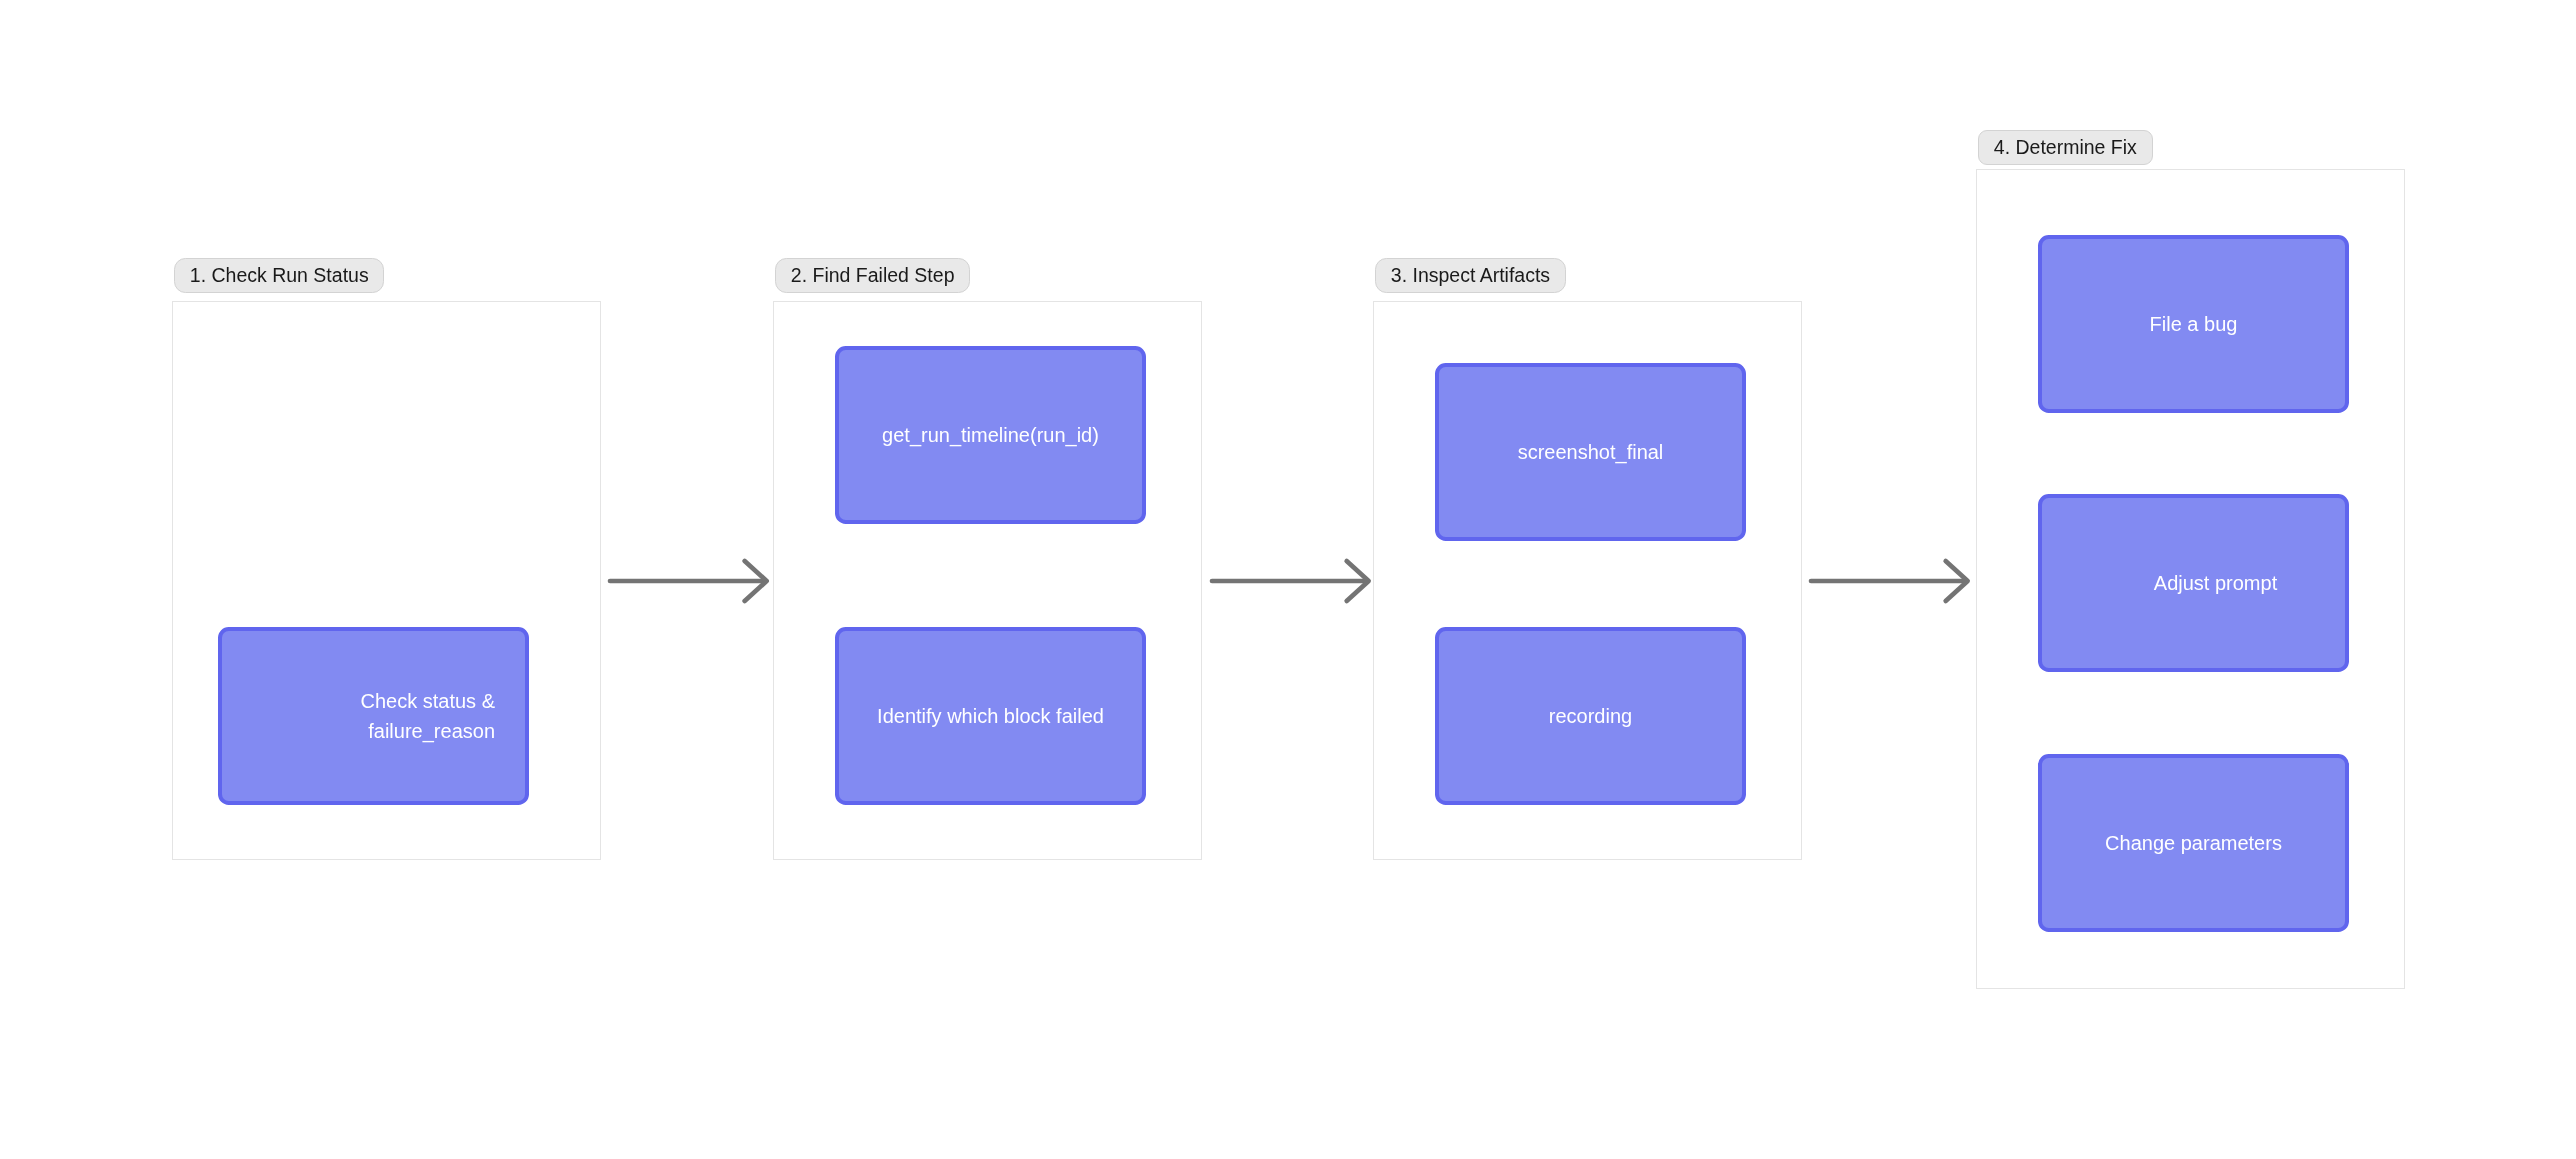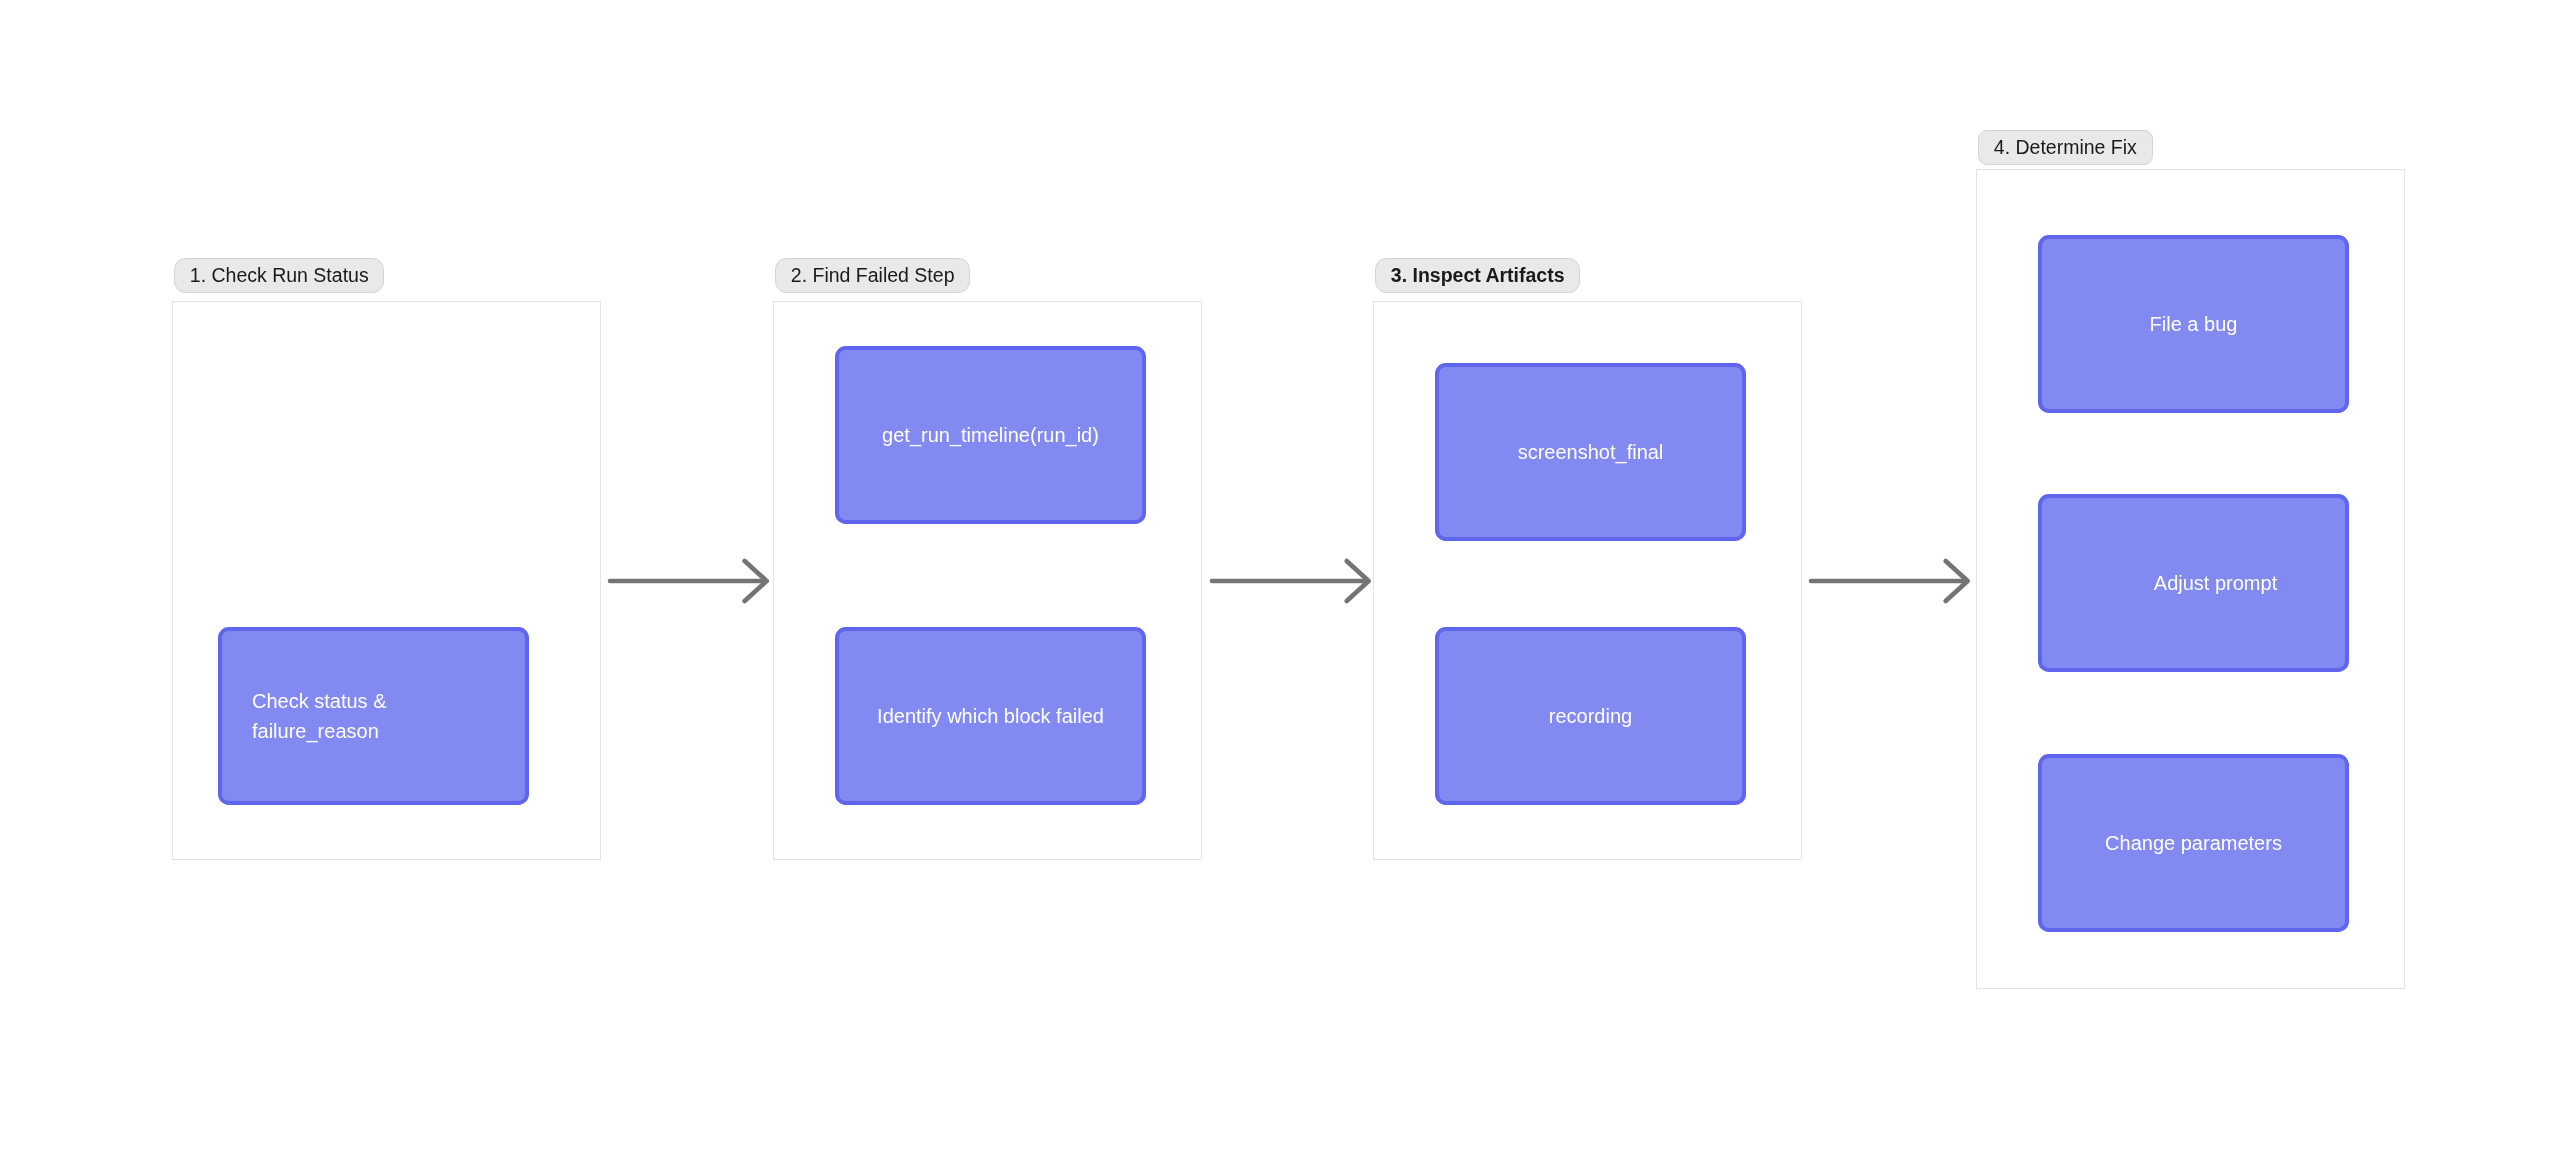--- a/index.html
+++ b/index.html
@@ -44,21 +44,21 @@
     position: absolute;
     width: 311px;
     height: 178px;
     box-sizing: border-box;
     background: var(--node-fill, #828af2);
     border: 4.7px solid var(--node-border, #6065ee);
     border-radius: 10.7px;
     display: flex;
     align-items: center;
     justify-content: center;
-    text-align: left;
+    text-align: right;
     z-index: 2;
   }
   .flow-node .node-text {
     color: var(--node-text, #ffffff);
     font-size: 20px;
     line-height: 1.5;
     padding: 0 30px;
   }
   .flow-arrow {
     position: absolute;
@@ -92,21 +92,21 @@
     <span class="node-text">Identify which block failed</span>
   </div>
 
   <svg class="flow-arrow" style="left:1208px; top:551px;" width="168" height="60" viewBox="0 0 250 90">
     <g stroke="#747474" stroke-width="7" fill="none" stroke-linecap="round" stroke-linejoin="round">
       <line x1="5" y1="45" x2="238" y2="45"></line>
       <path d="M 207 15 L 240 45 L 207 75"></path>
     </g>
   </svg>
 
-  <div class="step-badge" style="left:1375px; top:258px;font-weight:bold;">3. Inspect Artifacts</div>
+  <div class="step-badge" style="left:1375px; top:258px;">3. Inspect Artifacts</div>
   <div class="group-container" style="left:1373px; top:301px; width:429px; height:559px;"></div>
   <div class="flow-node" style="left:1435px; top:363px;">
     <span class="node-text">screenshot_final</span>
   </div>
   <div class="flow-node" style="left:1435px; top:627px;">
     <span class="node-text">recording</span>
   </div>
 
   <svg class="flow-arrow" style="left:1807px; top:551px;" width="168" height="60" viewBox="0 0 250 90">
     <g stroke="#747474" stroke-width="7" fill="none" stroke-linecap="round" stroke-linejoin="round">

